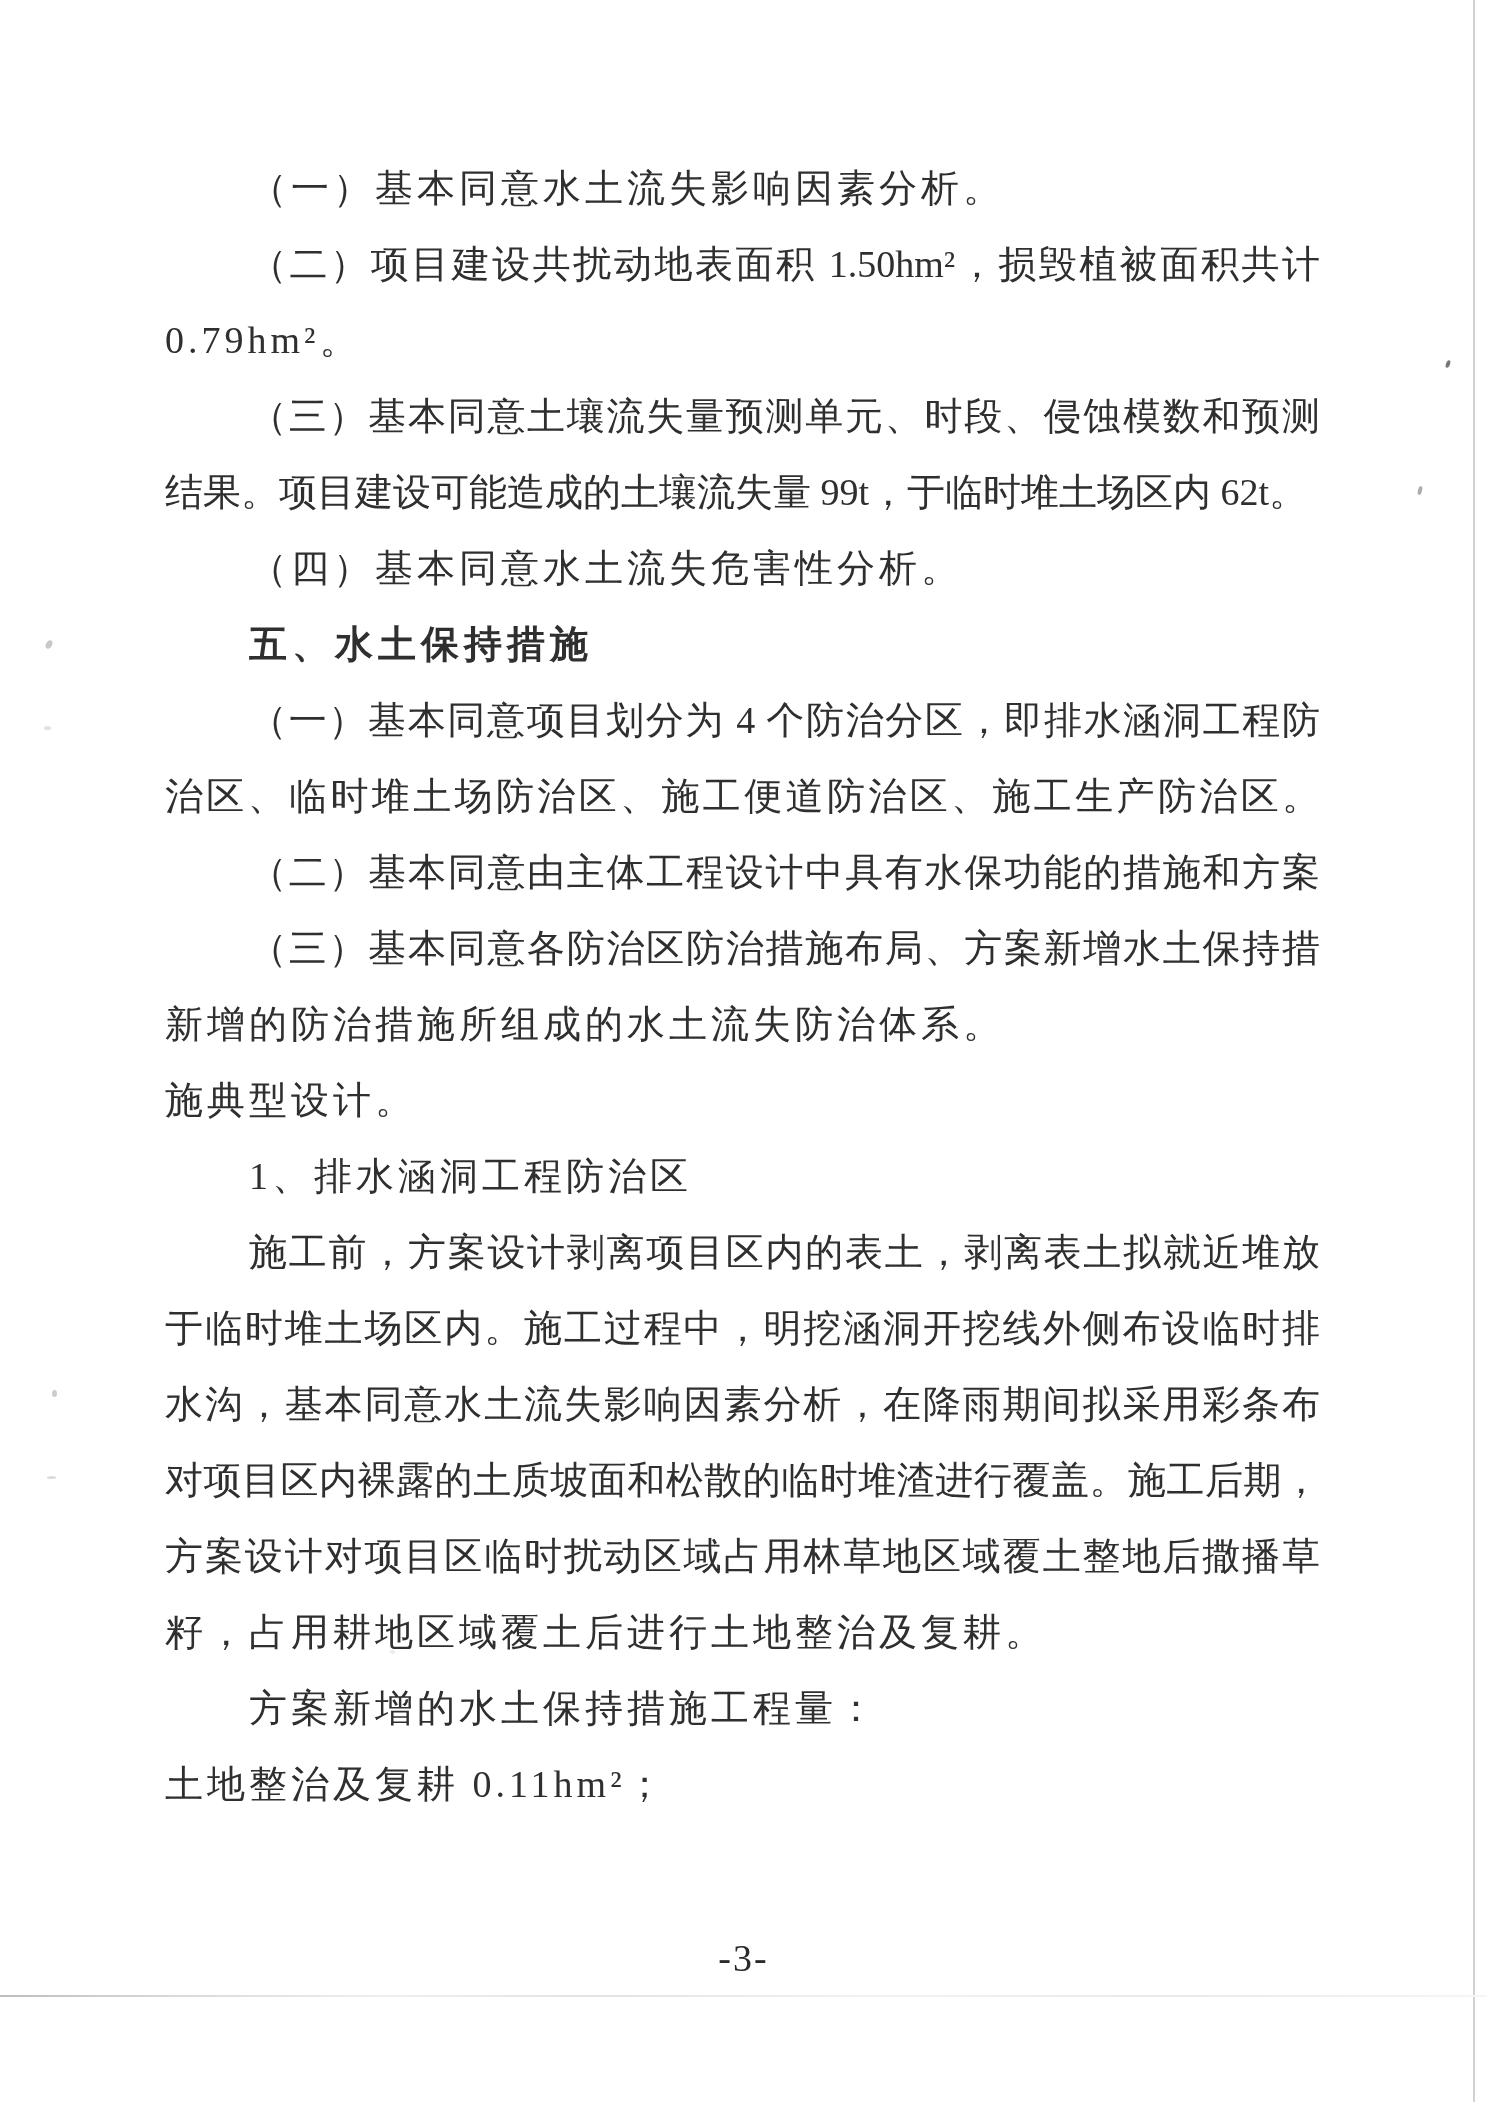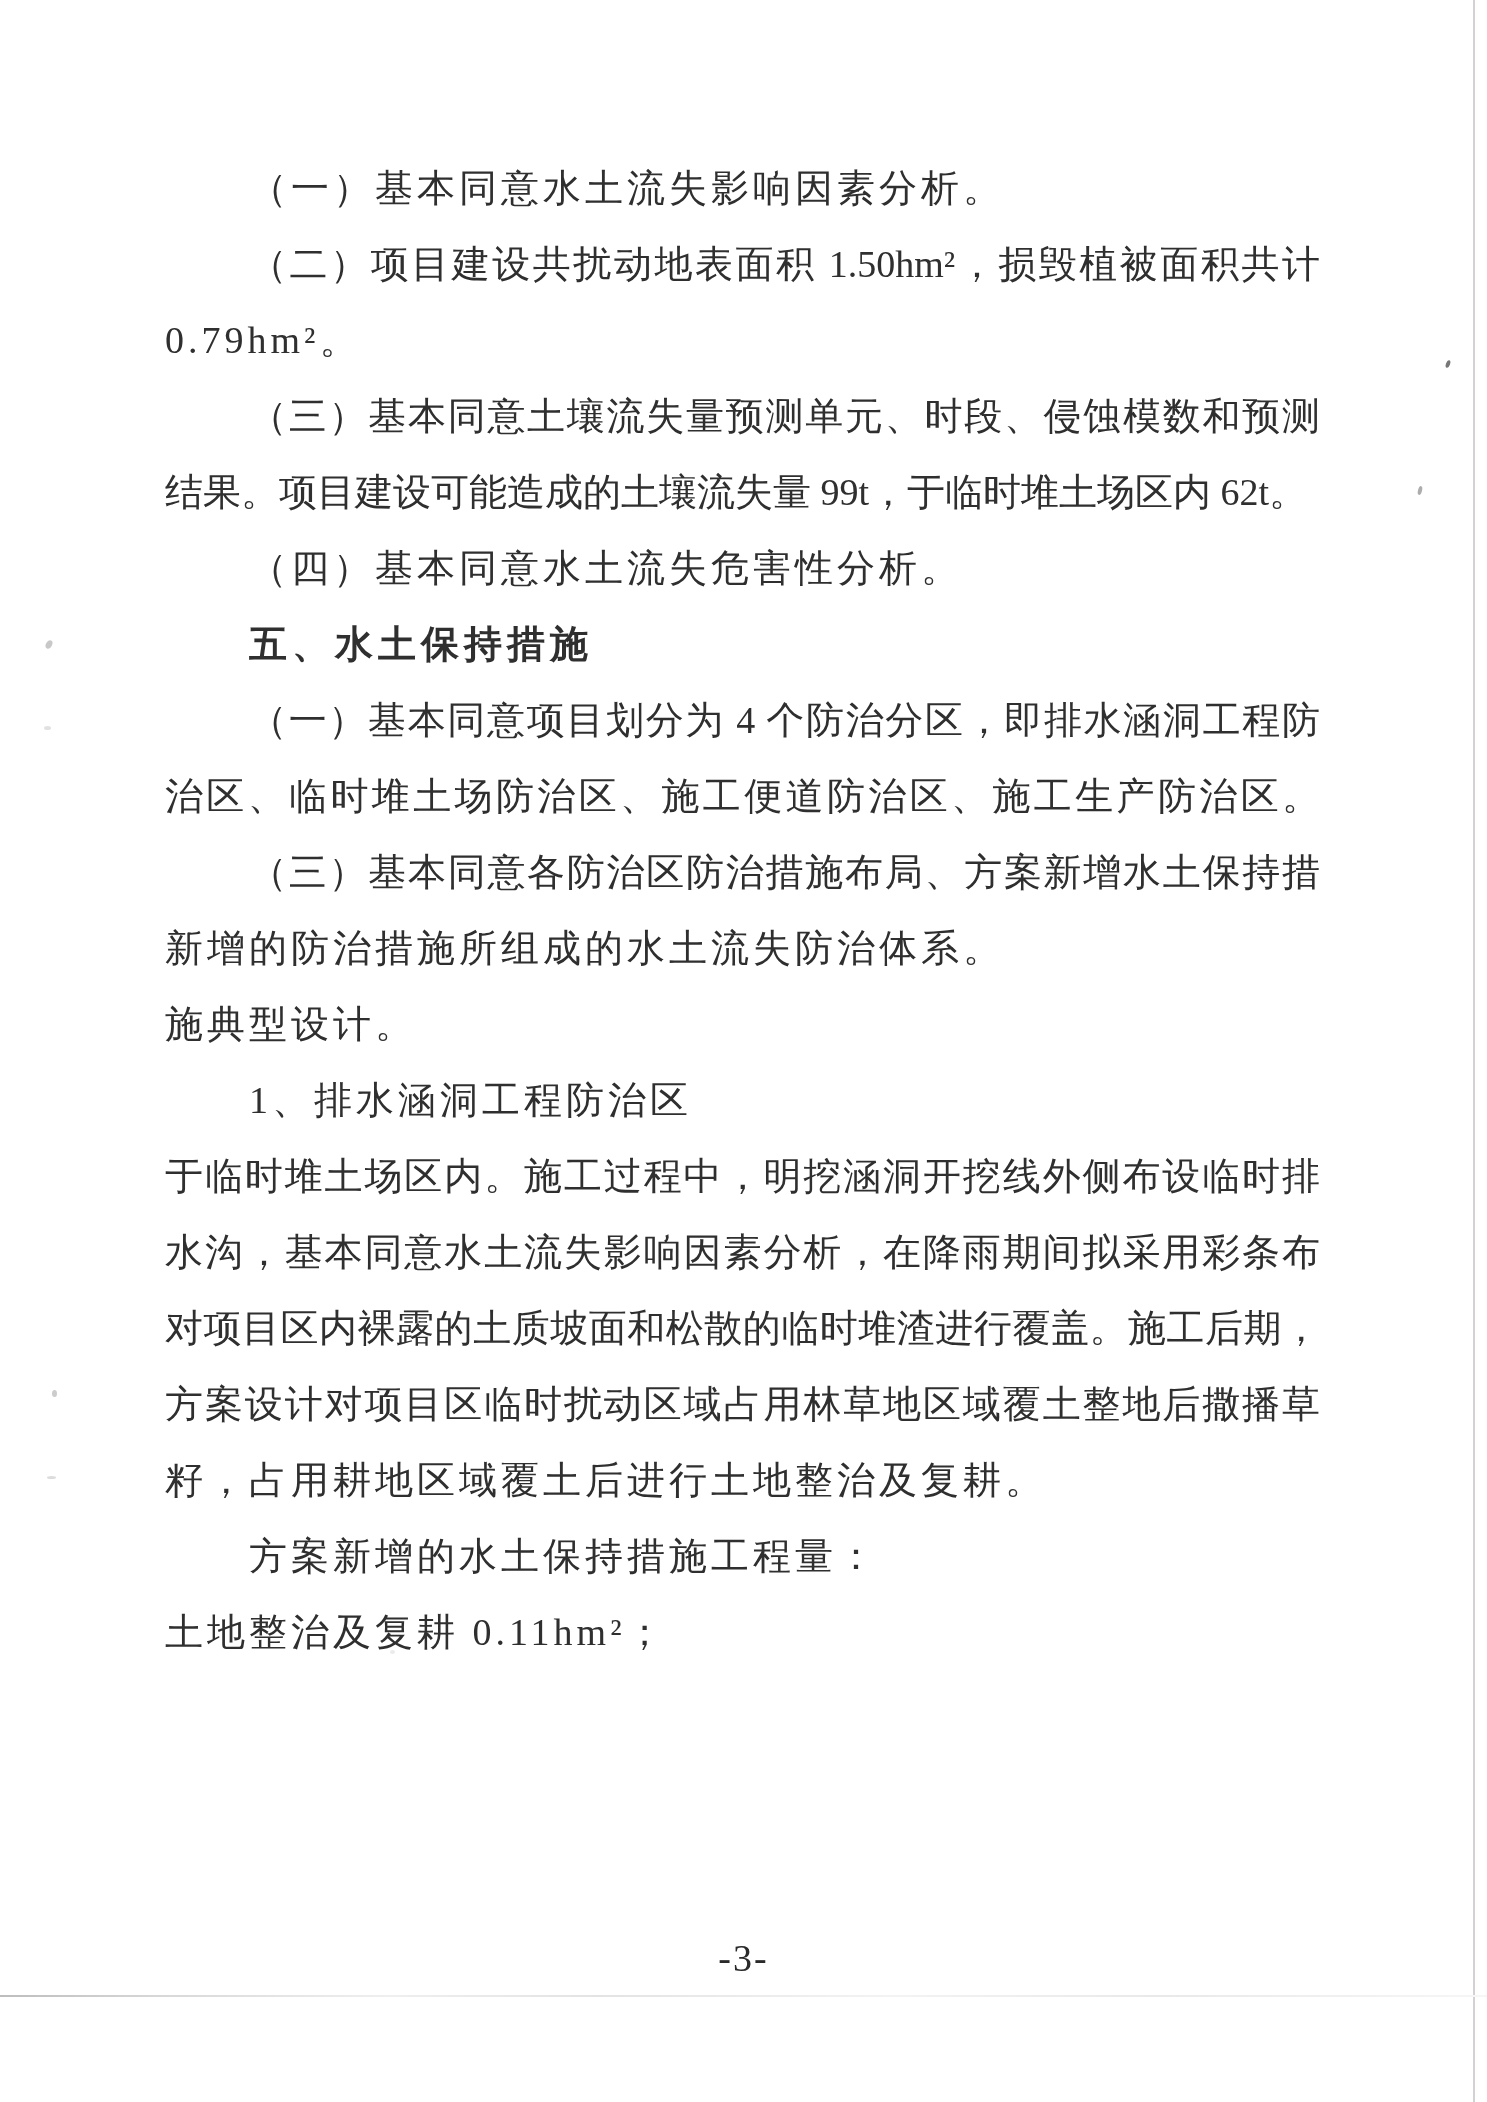--- a/index.html
+++ b/index.html
@@ -106,24 +106,26 @@
   <div class="textblock">
     <div class="line ind sp">（一）基本同意水土流失影响因素分析。</div>
     <div class="line ind j">（二）项目建设共扰动地表面积 1.50hm²，损毁植被面积共计</div>
     <div class="line sp">0.79hm²。</div>
     <div class="line ind j">（三）基本同意土壤流失量预测单元、时段、侵蚀模数和预测</div>
     <div class="line tight">结果。项目建设可能造成的土壤流失量 99t，于临时堆土场区内 62t。</div>
     <div class="line ind sp">（四）基本同意水土流失危害性分析。</div>
     <div class="line ind heading">五、水土保持措施</div>
     <div class="line ind j">（一）基本同意项目划分为 4 个防治分区，即排水涵洞工程防</div>
     <div class="line j">治区、临时堆土场防治区、施工便道防治区、施工生产防治区。</div>
+    <div class="line ind j">（二）基本同意由主体工程设计中具有水保功能的措施和方案</div>
     <div class="line ind j">（三）基本同意各防治区防治措施布局、方案新增水土保持措</div>
     <div class="line sp">新增的防治措施所组成的水土流失防治体系。</div>
     <div class="line sp">施典型设计。</div>
     <div class="line ind sp">1、排水涵洞工程防治区</div>
+    <div class="line ind j">施工前，方案设计剥离项目区内的表土，剥离表土拟就近堆放</div>
     <div class="line j">于临时堆土场区内。施工过程中，明挖涵洞开挖线外侧布设临时排</div>
     <div class="line j">水沟，基本同意水土流失影响因素分析，在降雨期间拟采用彩条布</div>
     <div class="line j">对项目区内裸露的土质坡面和松散的临时堆渣进行覆盖。施工后期，</div>
     <div class="line j">方案设计对项目区临时扰动区域占用林草地区域覆土整地后撒播草</div>
     <div class="line sp">籽，占用耕地区域覆土后进行土地整治及复耕。</div>
     <div class="line ind sp">方案新增的水土保持措施工程量：</div>
     <div class="line sp">土地整治及复耕 0.11hm²；</div>
   </div>
 
   <div class="page-number">-3-</div>

